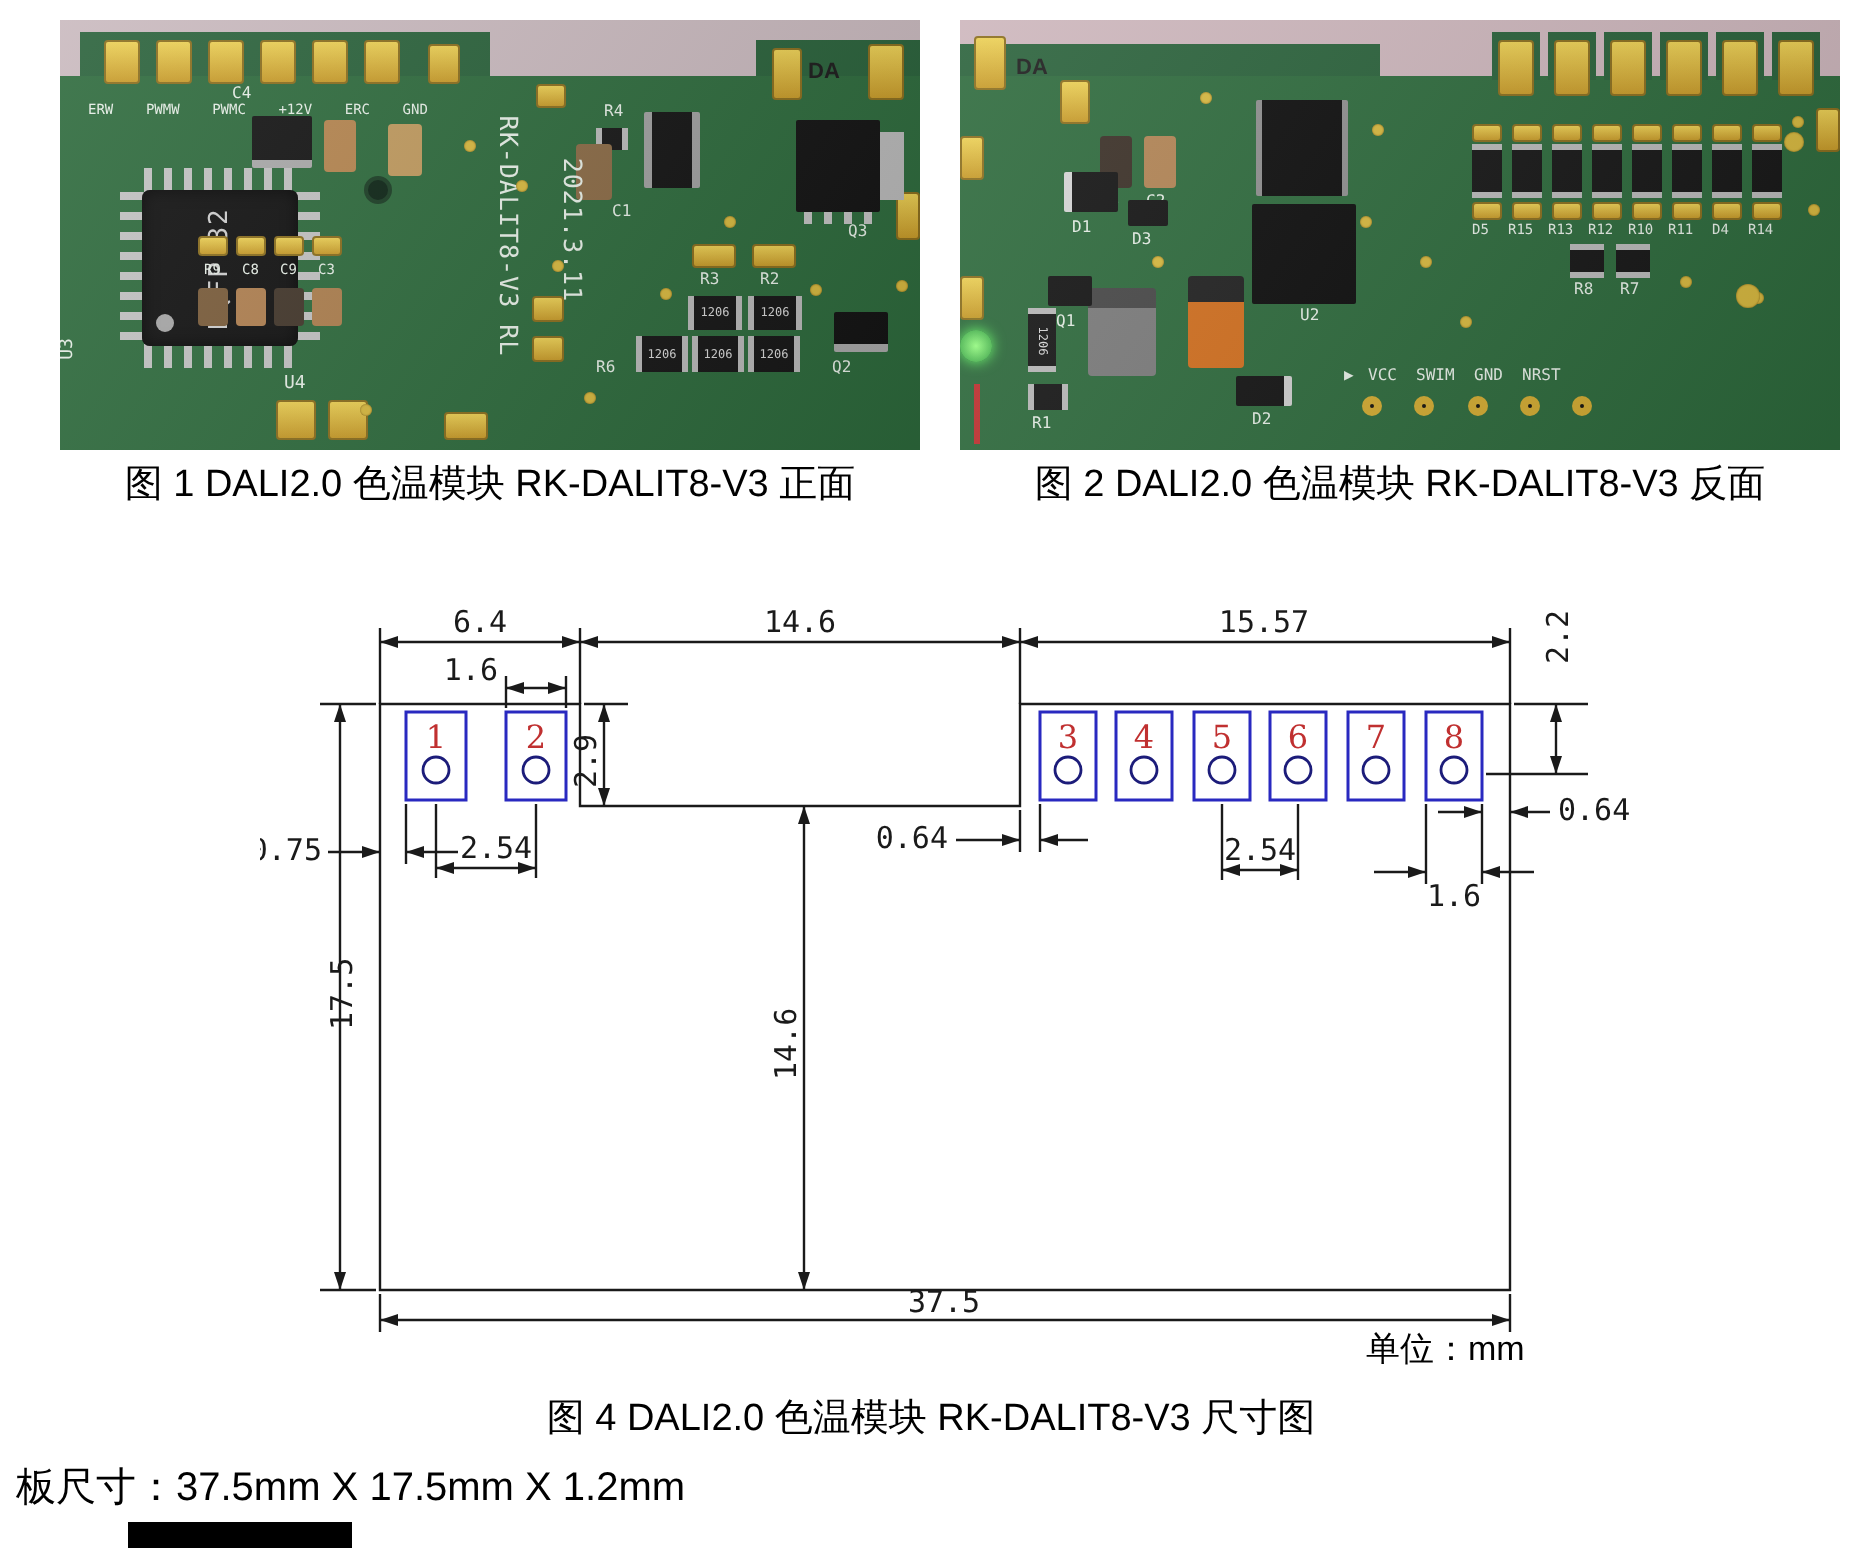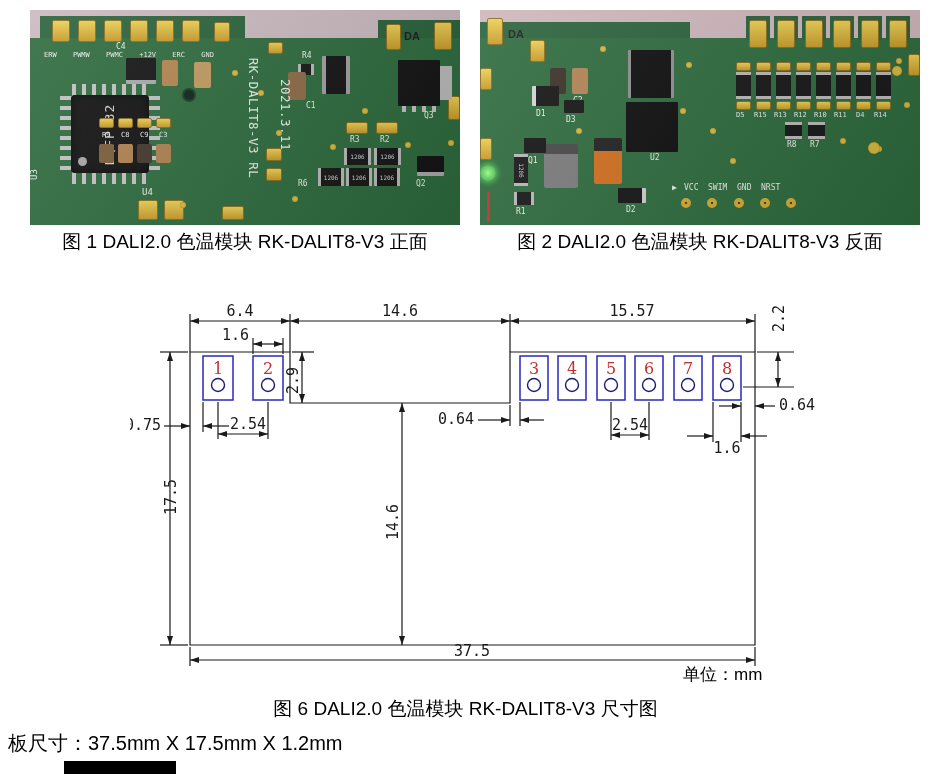--- a/index.html
+++ b/index.html
@@ -432,15 +432,15 @@
 
   <g>
     <line x1="60" y1="372" x2="625" y2="372"></line>
     <path class="arrow" d="M60,372 l9,-3 l0,6 z"></path>
       <path class="arrow" d="M625,372 l-9,-3 l0,6 z"></path>
     <text class="dimtxt" x="342" y="368" text-anchor="middle">37.5</text>
   </g>
 </svg>
 
 <div class="a" style="left:683px;top:663px;font-size:17px;color:#000;">单位：mm</div>
-<div class="caption" style="left:0;top:696px;width:931px;">图 6 DALI2.0 色温模块 RK-DALIT8-V3  尺寸图</div>
+<div class="caption" style="left:0;top:696px;width:931px;">图 4 DALI2.0 色温模块 RK-DALIT8-V3  尺寸图</div>
 <div class="a" style="left:8px;top:730px;font-size:20px;color:#000;">板尺寸：37.5mm X 17.5mm X 1.2mm</div>
 <div class="a" style="left:64px;top:761px;width:112px;height:13px;background:#000;"></div>
 
 </body></html>

